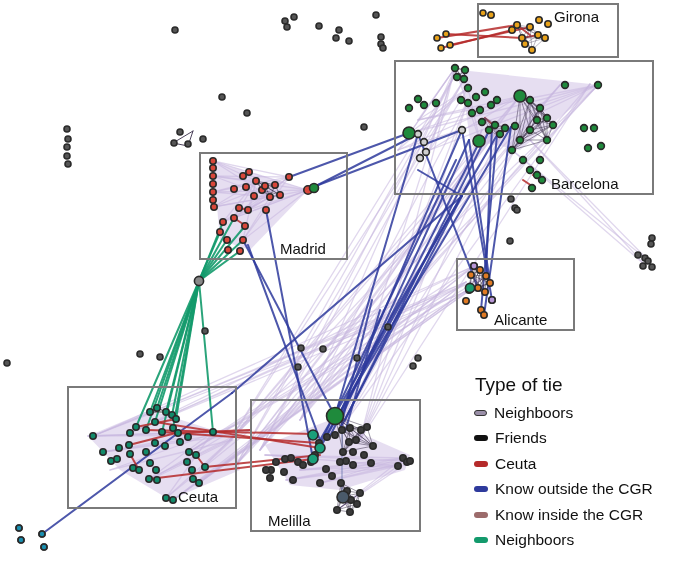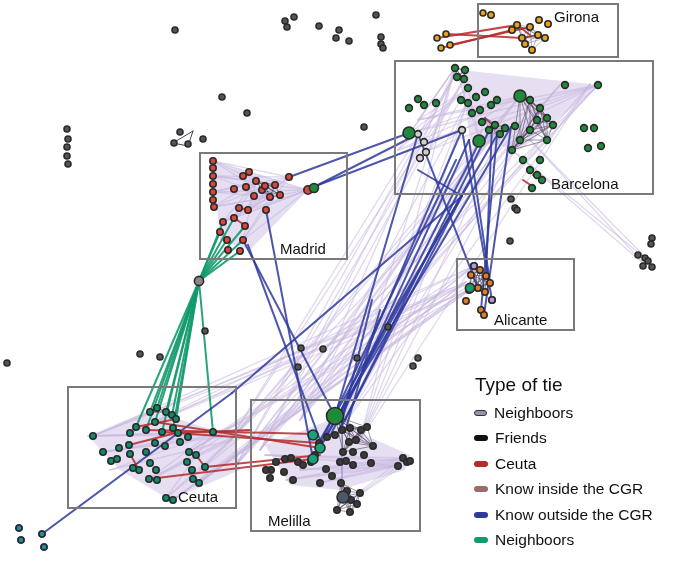--- a/index.html
+++ b/index.html
@@ -731,24 +731,24 @@
   </div>
   <div class="legend-item">
     <span class="swatch" style="background: rgb(17, 17, 17);"></span>
     <span>Friends</span>
   </div>
   <div class="legend-item">
     <span class="swatch" style="background: rgb(181, 42, 42);"></span>
     <span>Ceuta</span>
   </div>
   <div class="legend-item">
+    <span class="swatch" style="background: rgb(46, 58, 156);"></span>
+    <span>Know outside the CGR</span>
+  </div>
+  <div class="legend-item">
     <span class="swatch" style="background: rgb(156, 107, 107);"></span>
     <span>Know inside the CGR</span>
-  </div>
-  <div class="legend-item">
-    <span class="swatch" style="background: rgb(46, 58, 156);"></span>
-    <span>Know outside the CGR</span>
   </div>
   <div class="legend-item">
     <span class="swatch" style="background: rgb(19, 154, 108);"></span>
     <span>Neighboors</span>
   </div>
 </div>
 
 </body></html>

